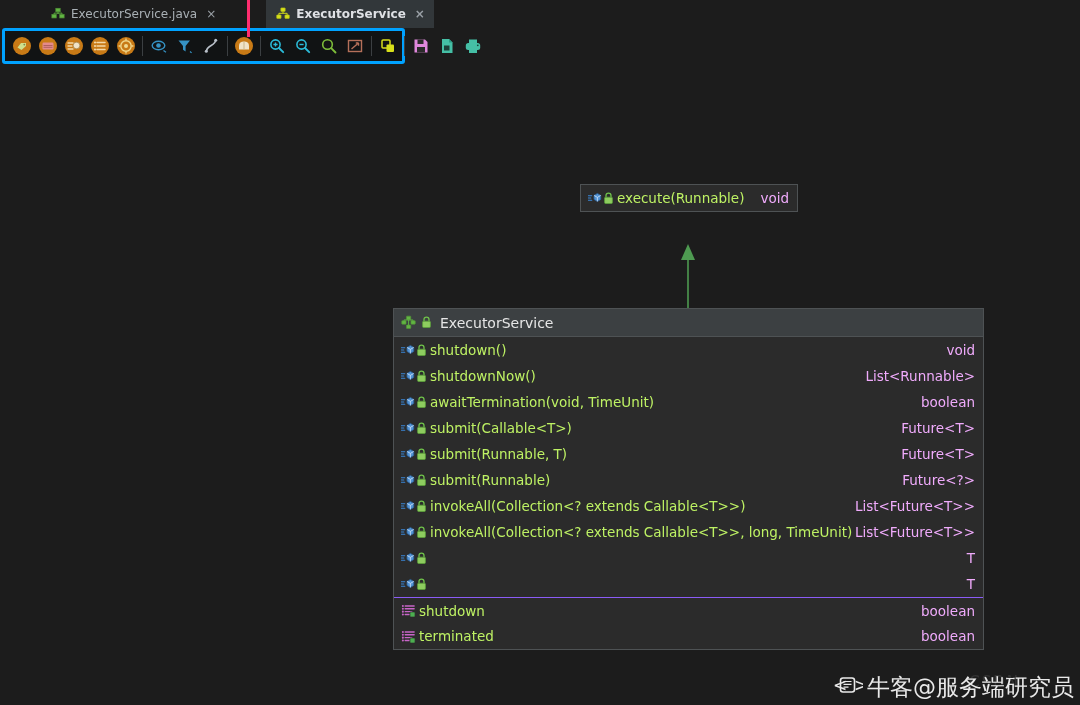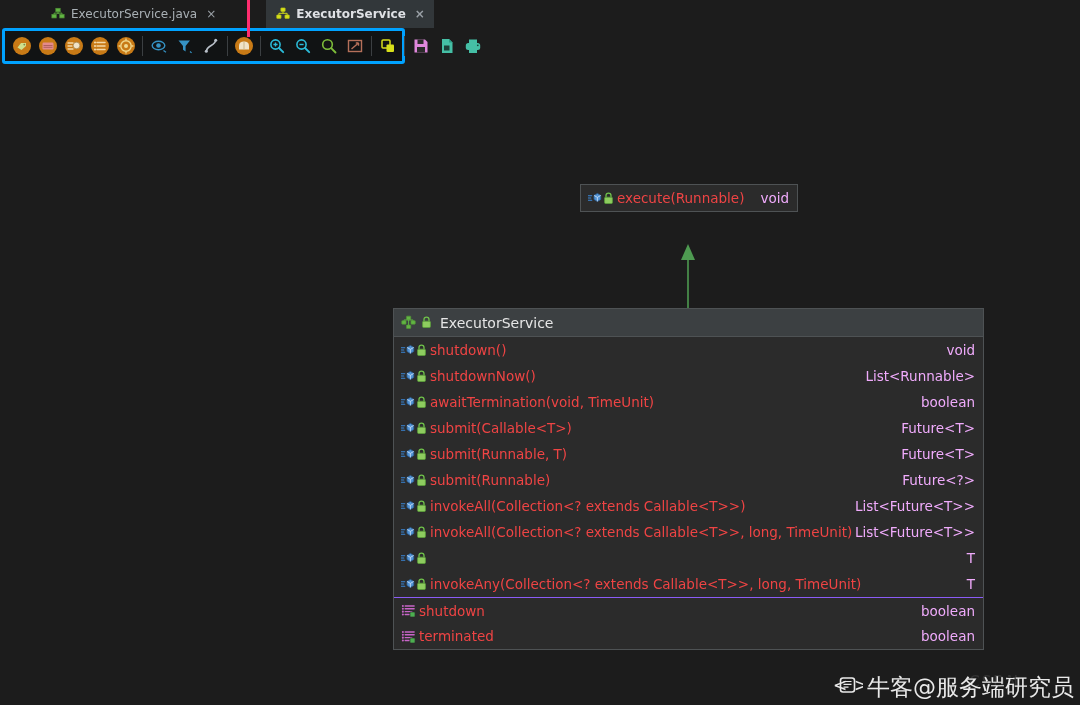--- a/index.html
+++ b/index.html
@@ -135,21 +135,21 @@
   .uml-row {
     display: flex;
     align-items: center;
     height: 26px;
     padding: 0 8px 0 7px;
     position: relative;
     white-space: nowrap;
   }
   .uml-row .name {
     margin-left: 3px;
-    color: #ef4444;
+    color: #bef264;
     font-size: 13.5px;
     white-space: nowrap;
   }
   .uml-row .ret {
     position: absolute;
     right: 8px;
     color: #f0abfc;
     font-size: 13.5px;
     white-space: nowrap;
   }
@@ -561,21 +561,20 @@
       <div class="uml-row">
         <span class="ico"><svg width="15" height="15" viewBox="0 0 16 16">
               <path d="M0.5 5 H4 M0.5 7.4 H3 M0.5 9.8 H4" stroke="#3a87d8" stroke-width="1.2" stroke-linecap="round"></path>
               <path d="M10 2.6 L13.6 4.7 V9 L10 11.1 L6.4 9 V4.7 Z" fill="#5294d6" stroke="#2c5f94" stroke-width="0.9"></path>
               <path d="M6.4 4.7 L10 6.8 L13.6 4.7 M10 6.8 V11.1" stroke="#dbe8f5" stroke-width="0.8" fill="none"></path>
             </svg></span>
         <span class="ico-lock"><svg width="11" height="13" viewBox="0 0 11 13">
               <path d="M3 5.2 V3.6 a2.5 2.5 0 0 1 5 0 V5.2" fill="none" stroke="#6fc24a" stroke-width="1.3"></path>
               <rect x="1.6" y="5.2" width="7.8" height="6.3" rx="1" fill="#8ecc5f" stroke="#5aa13a" stroke-width="0.8"></rect>
             </svg></span>
-        <span class="name">invokeAny(Collection&lt;? extends Callable&lt;T&gt;&gt;, long, TimeUnit)</span>
         <span class="ret">T</span>
       </div>
 
       <div class="uml-row uml-section-split">
         <span class="ico">
           <svg width="15" height="15" viewBox="0 0 16 16">
             <path d="M4.5 3.2 H14 M4.5 6.2 H14 M4.5 9.2 H11.5 M4.5 12.2 H9" stroke="#c865c8" stroke-width="1.5" stroke-linecap="round"></path>
             <circle cx="2" cy="3.2" r="1.1" fill="#c865c8"></circle>
             <circle cx="2" cy="6.2" r="1.1" fill="#c865c8"></circle>
             <circle cx="2" cy="9.2" r="1.1" fill="#c865c8"></circle>

